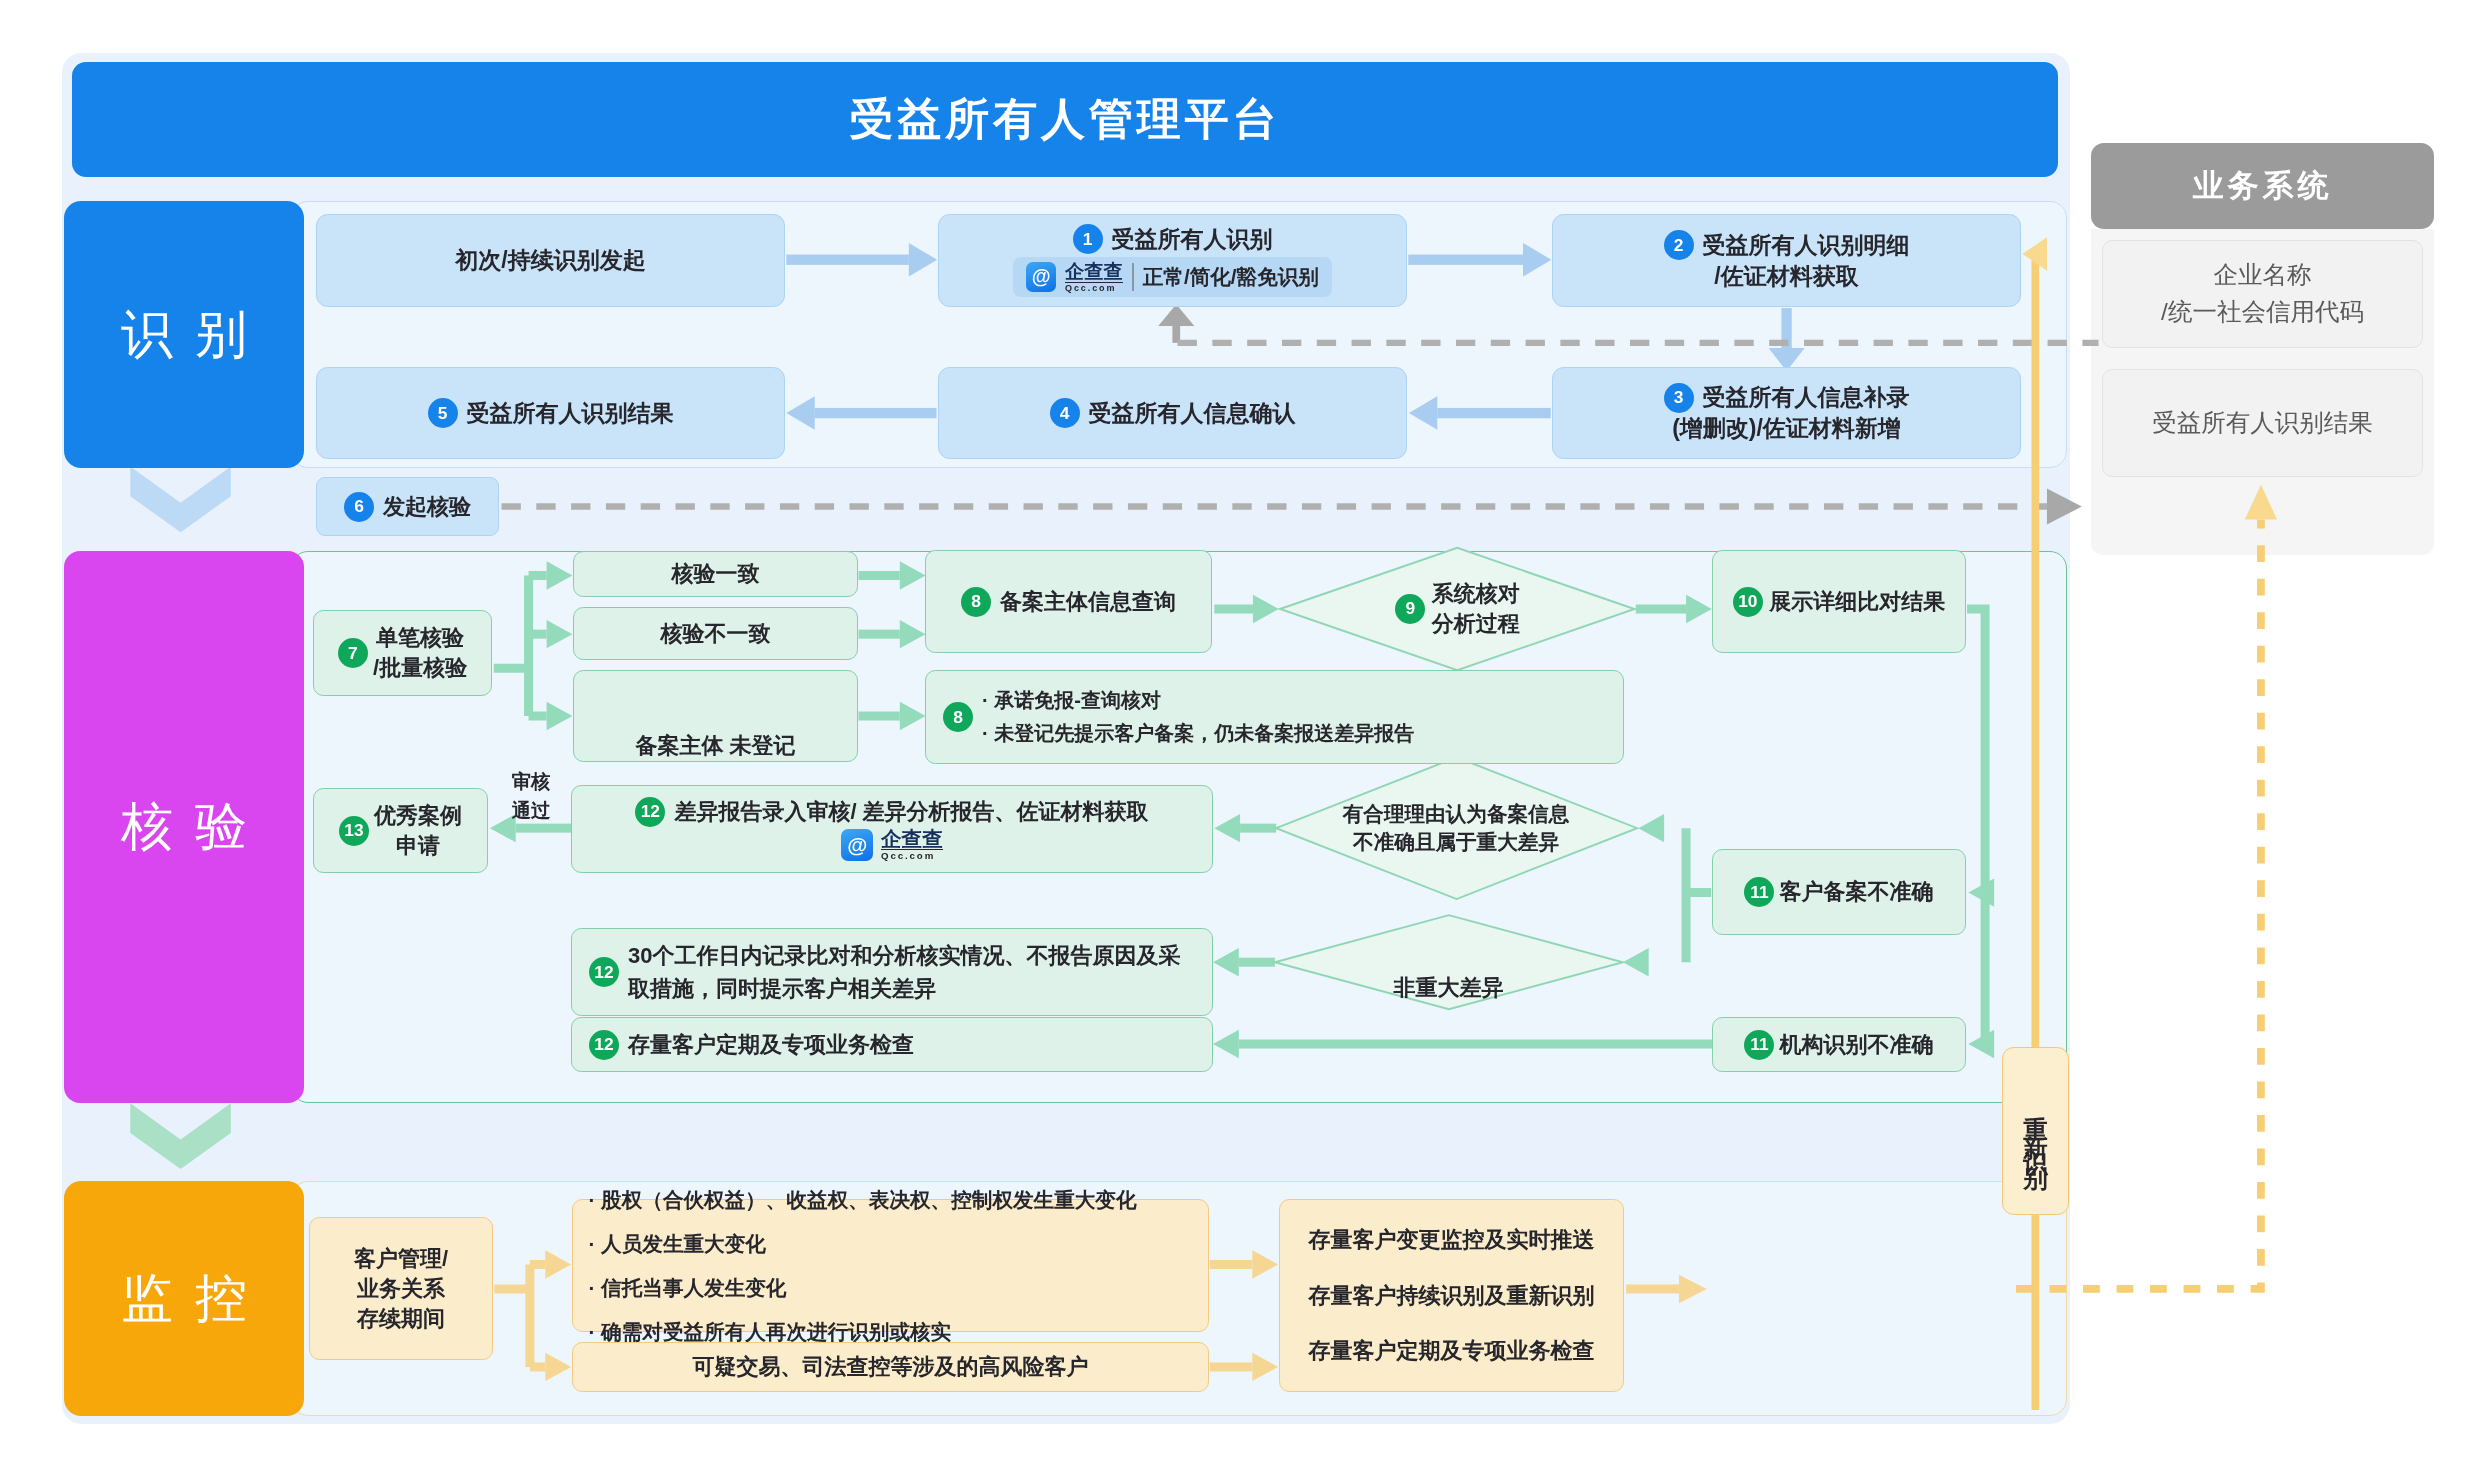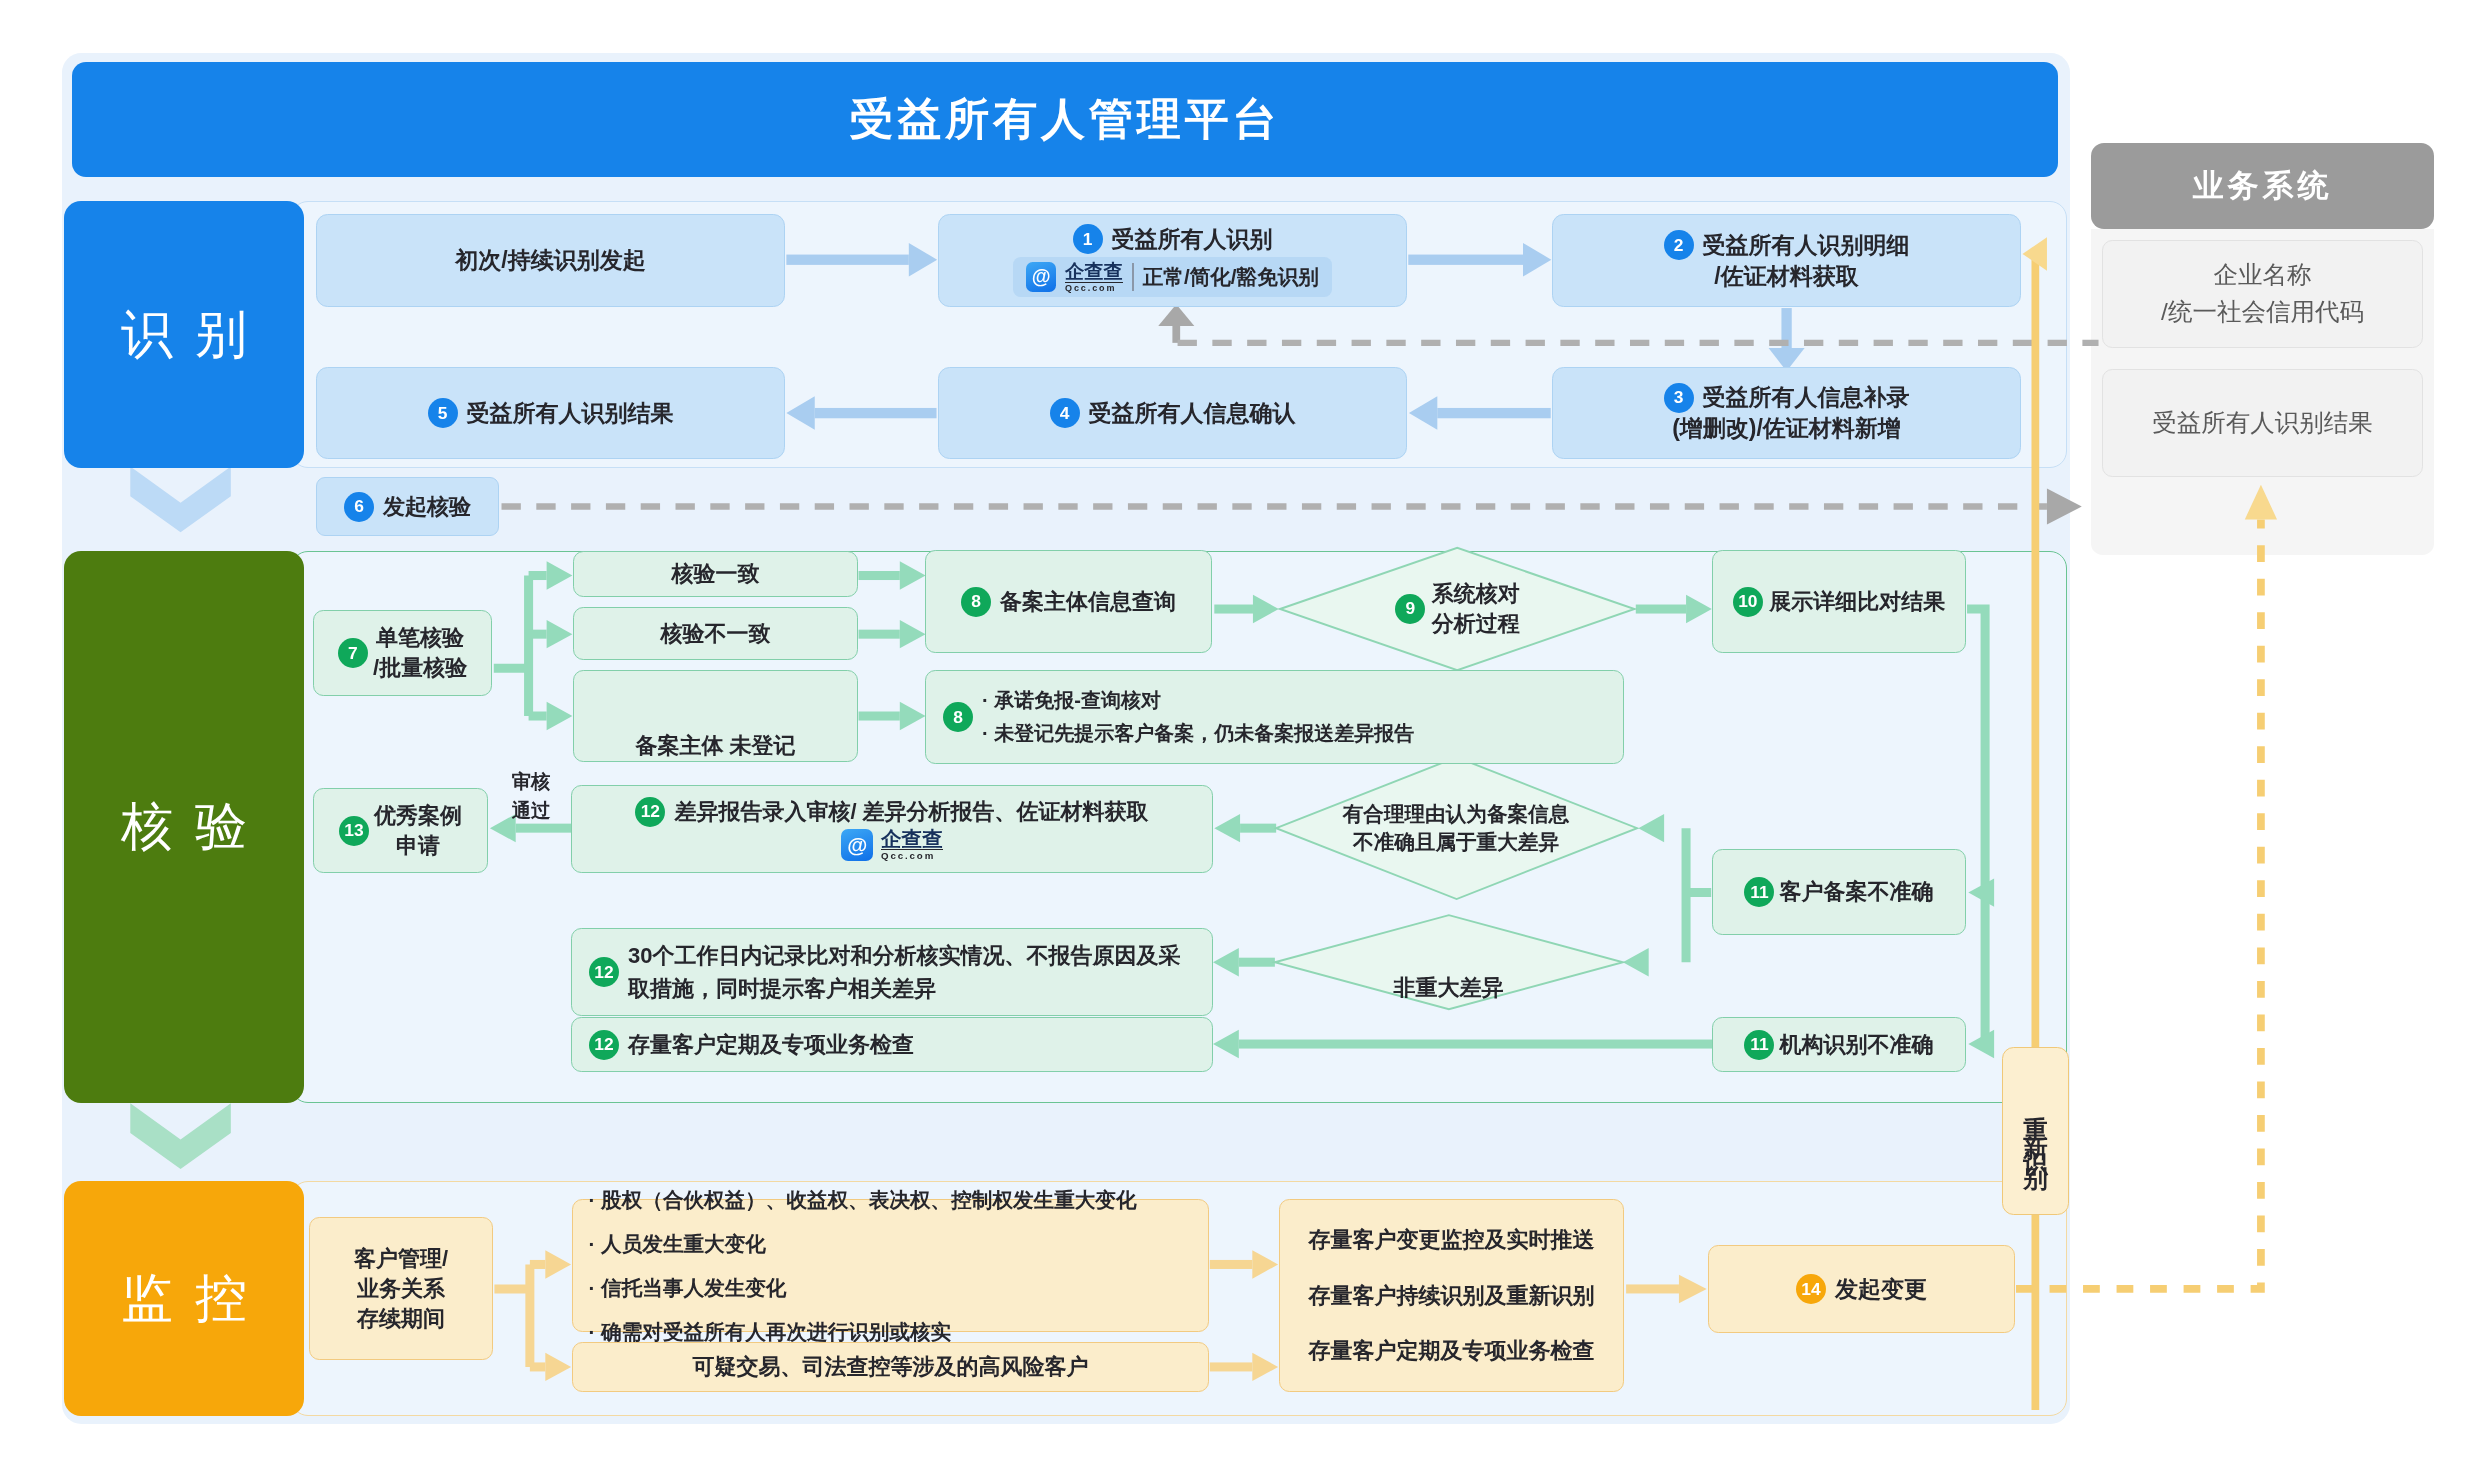--- a/index.html
+++ b/index.html
@@ -4,21 +4,21 @@
 <style>
   html,body{margin:0;padding:0;background:#fff;}
   .canvas{position:relative;width:2475px;height:1481px;background:#ffffff;overflow:hidden;
           font-family:"Liberation Sans","DejaVu Sans",sans-serif;color:#26262c;}
   .abs{position:absolute;box-sizing:border-box;}
   .platform{background:#E9F2FC;border-radius:19.3px;}
   .titlebar{background:#1683EA;border-radius:14px;display:flex;align-items:center;justify-content:center;
             color:#fff;font-size:44px;font-weight:bold;letter-spacing:3.9px;}
   .bandlabel{border-radius:17px;display:flex;align-items:center;justify-content:center;
              color:#fff;font-size:52px;font-weight:normal;letter-spacing:22px;text-indent:22px;}
-  .lb-blue{background:#1683EA;} .lb-green{background:#4d7c0f;} .lb-orange{background:#F7A70A;}
+  .lb-blue{background:#1683EA;} .lb-green{background:#d946ef;border-radius:16px;} .lb-orange{background:#F7A70A;}
   .cont{border-radius:17px;background:#EDF5FD;}
   .cont-id{border:1.9px solid #C6DFF6;}
   .cont-vf{border:1.9px solid #6AC493;}
   .cont-mn{border:1.9px solid #F3D9A2;}
   .bx{display:flex;align-items:center;justify-content:center;border-radius:11.6px;}
   .bx-blue{background:#C9E3F9;border:1.9px solid #ADD3F3;}
   .bx-green{background:#DFF2E9;border:1.9px solid #82CFAA;border-radius:10.3px;}
   .bx-cream{background:#FBEDCB;border:1.9px solid #F2CA80;border-radius:10.3px;}
   .bx-gray{background:#F2F2F2;border:1.3px solid #E2E2E2;border-radius:10.3px;}
   .lbl{font-weight:bold;color:#26262c;}
@@ -309,24 +309,20 @@
     </div>
   </div>
   <div class="abs bx bx-cream" style="left:572px;top:1342px;width:637px;height:50px;">
     <span class="lbl t34">可疑交易、司法查控等涉及的高风险客户</span>
   </div>
   <div class="abs bx bx-cream col" style="left:1279px;top:1199px;width:345px;height:193px;justify-content:space-evenly;">
     <span class="lbl t34">存量客户变更监控及实时推送</span>
     <span class="lbl t34">存量客户持续识别及重新识别</span>
     <span class="lbl t34">存量客户定期及专项业务检查</span>
   </div>
-  <div class="abs bx bx-cream" style="left:1708px;top:1245px;width:307px;height:88px;">
-    <span class="badge b-orange">14</span>
-    <span class="lbl t36">发起变更</span>
-  </div>
 
   <div class="abs bx" style="left:2002px;top:1047px;width:67px;height:168px;background:#FCEFD0;border:1.9px solid #F0C878;border-radius:11.6px;">
     <span class="vtext">重新识别</span>
   </div>
 
   <div class="abs bx bx-gray col" style="left:2102px;top:240px;width:321px;height:108px;">
     <span class="ptext">企业名称</span>
     <span class="ptext">/统一社会信用代码</span>
   </div>
   <div class="abs bx bx-gray" style="left:2102px;top:369px;width:321px;height:108px;">

